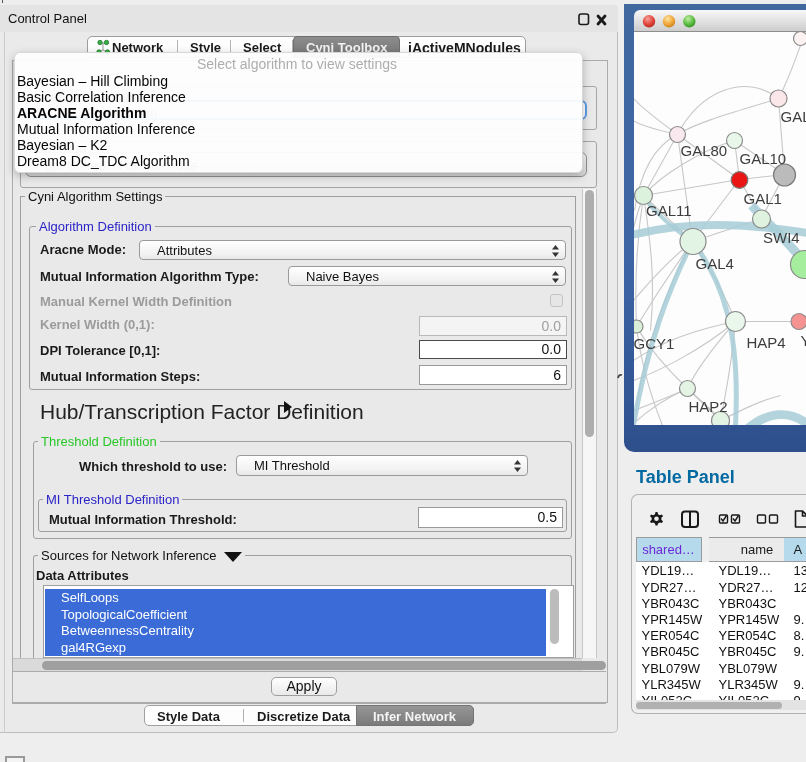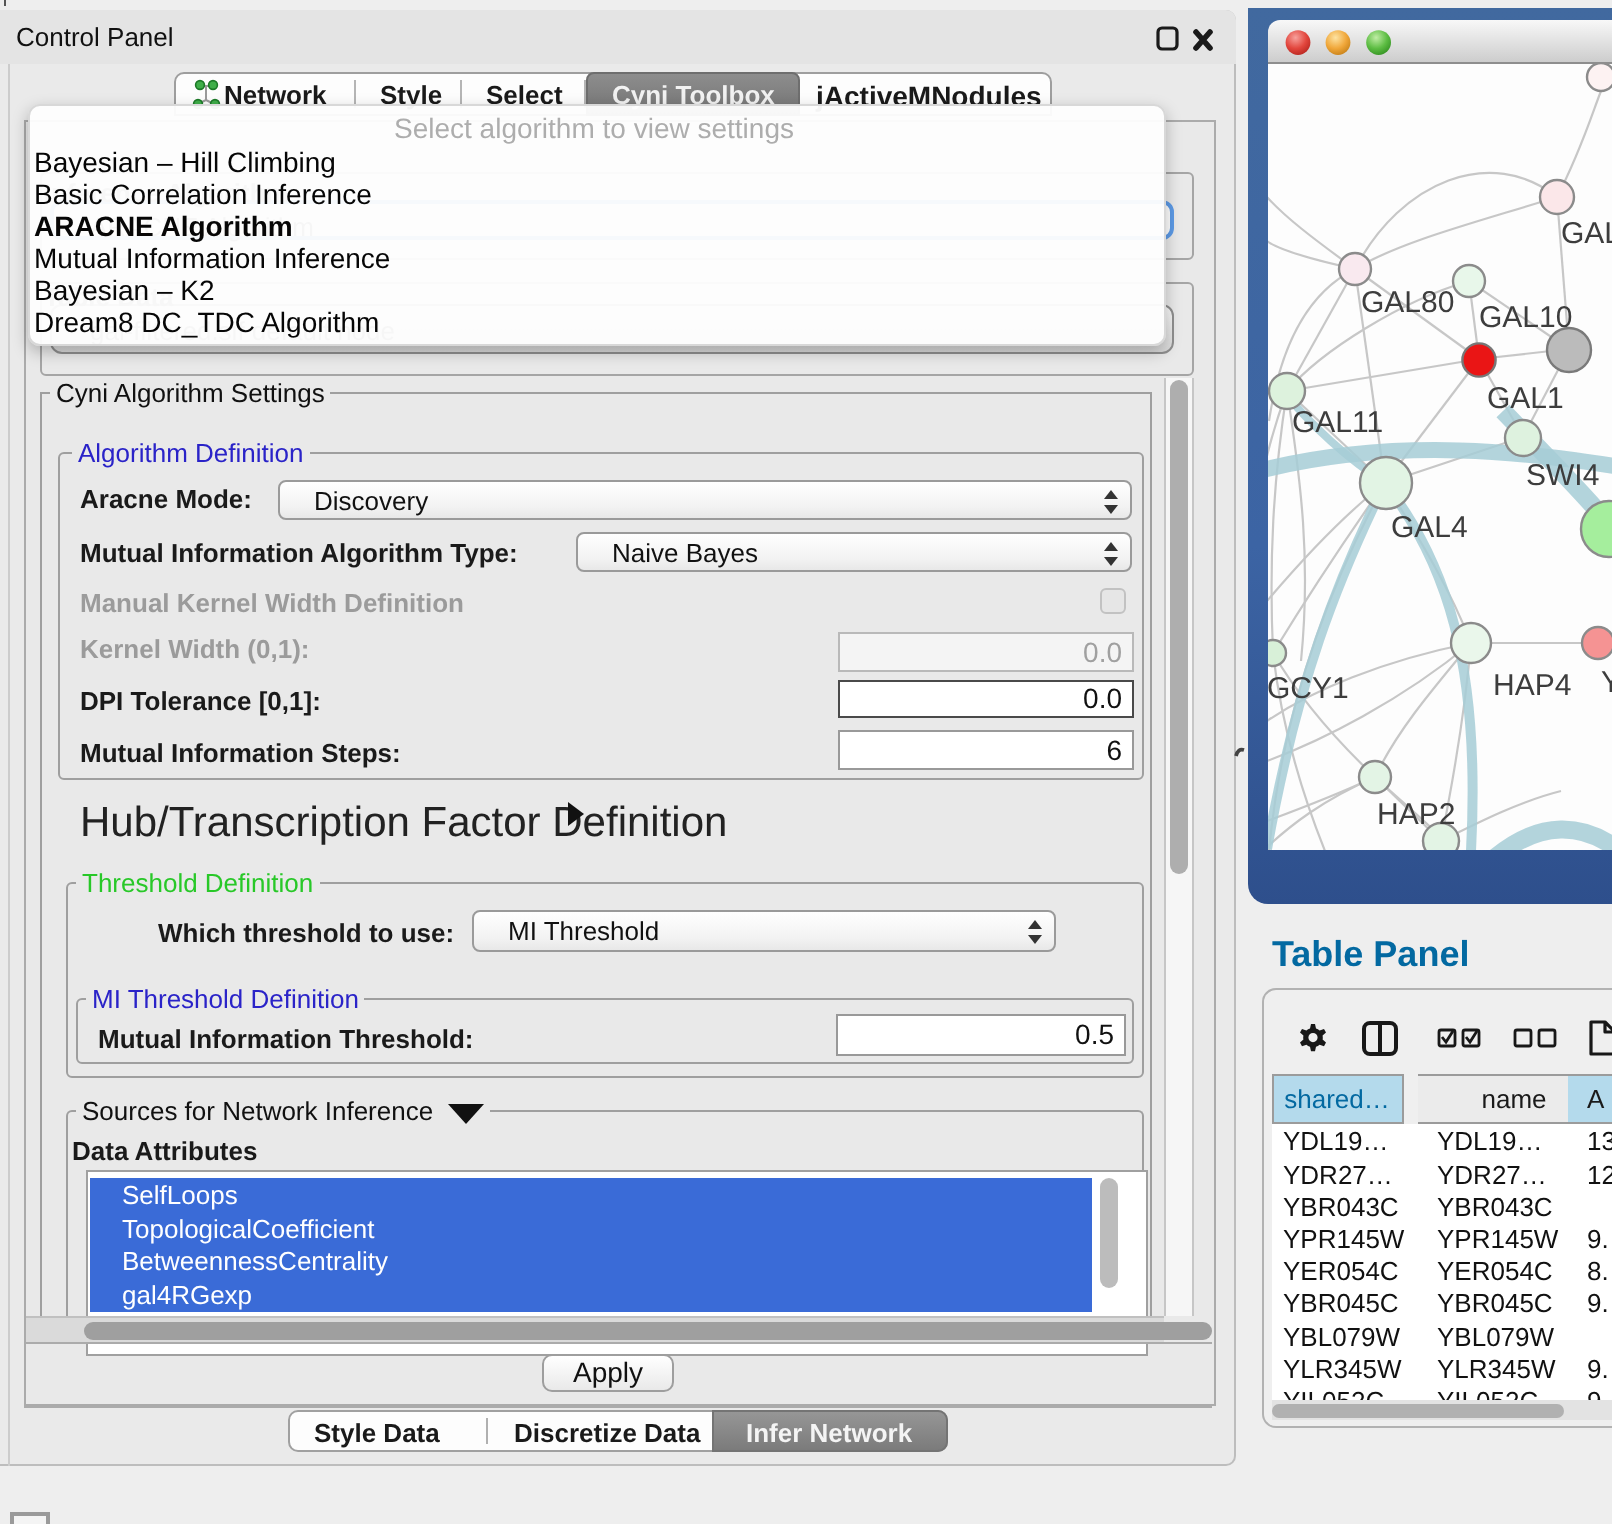--- a/index.html
+++ b/index.html
@@ -53,21 +53,21 @@
 <div class="abs" style="left:582px;top:189px;width:15px;height:469px;background:#f6f6f6;border-left:1px solid #c6c6c6;border-right:1px solid #c6c6c6;"></div>
 <div class="abs" style="left:584.5px;top:190px;width:9px;height:247px;background:#aeaeae;border-radius:5px;"></div>
 
 <div class="grp" style="left:20px;top:196px;width:556px;height:470px;border-radius:0;"></div>
 <div class="gtitle" style="left:25px;top:189px;color:#111;text-align:right;">Cyni Algorithm Settings</div>
 <div class="grp" style="left:29px;top:226px;width:543px;height:164px;"></div>
 <div class="gtitle" style="left:36px;top:219px;color:#2a23c8;">Algorithm Definition</div>
 
 <div class="abs lbl" style="left:40px;top:242px;">Aracne Mode:</div>
 <div class="combo" style="left:139px;top:240px;width:427px;height:20px;">
-    <span class="tx">Discovery</span>
+    <span class="tx">Attributes</span>
 <svg class="abs" style="right:5px;top:3px;" width="9" height="14" viewBox="0 0 9 14">
       <path d="M4.5 1 L8 5.5 L1 5.5 Z" fill="#333"></path>
       <path d="M4.5 13 L8 8.5 L1 8.5 Z" fill="#333"></path>
     </svg>
   </div>
 
 <div class="abs lbl" style="left:40px;top:269px;">Mutual Information Algorithm Type:</div>
 <div class="combo" style="left:288px;top:266px;width:278px;height:20px;">
     <span class="tx">Naive Bayes</span>
 <svg class="abs" style="right:5px;top:3px;" width="9" height="14" viewBox="0 0 9 14">
@@ -104,21 +104,21 @@
     </svg>
   </div>
 <div class="grp" style="left:38px;top:499px;width:529px;height:33px;"></div>
 <div class="gtitle" style="left:43px;top:492px;color:#2a23c8;">MI Threshold Definition</div>
 <div class="abs lbl" style="left:49px;top:512px;">Mutual Information Threshold:</div>
 <div class="fld" style="left:418px;top:507px;width:145px;height:21px;line-height:19px;">0.5</div>
 
 <div class="grp" style="left:33px;top:555px;width:539px;height:110px;border-bottom:none;border-radius:3px 3px 0 0;"></div>
 <div class="gtitle" style="left:38px;top:548px;color:#111;">Sources for Network Inference <span style="display:inline-block;width:0;height:0;border-left:9px solid transparent;border-right:9px solid transparent;border-top:10px solid #111;vertical-align:middle;margin-left:4px;"></span></div>
 <div class="abs lbl" style="left:36px;top:568px;">Data Attributes</div>
-<div class="abs" style="left:43px;top:585px;width:531px;height:93px;border:1px solid #a0a0a0;background:#fff;overflow:hidden;">
+<div class="abs" style="left:43px;top:585px;width:531px;height:73px;border:1px solid #a0a0a0;background:#fff;overflow:hidden;">
 <div class="abs" style="left:1px;top:3px;width:501px;height:67px;background:#3a6bd7;"></div>
 <div class="abs" style="left:17px;top:4px;font-size:13px;line-height:16.5px;color:#fff;">SelfLoops<br>TopologicalCoefficient<br>BetweennessCentrality<br>gal4RGexp</div>
 <div class="abs" style="left:506px;top:3px;width:9px;height:55px;background:#bcbcbc;border-radius:5px;"></div>
 </div>
 
 <div class="abs" style="left:13px;top:658px;width:569px;height:13px;background:#dadada;border-top:1px solid #c0c0c0;"></div>
 <div class="abs" style="left:42px;top:661px;width:564px;height:9px;background:#9f9f9f;border-radius:5px;"></div>
 <div class="abs" style="left:12px;top:671px;width:594px;height:1px;background:#ababab;"></div>
 
 <div class="abs" style="left:271px;top:677px;width:66px;height:19px;background:linear-gradient(#ffffff,#e9e9e9);border:1px solid #9e9e9e;border-radius:5px;text-align:center;font-size:14px;line-height:17px;color:#111;">Apply</div>
@@ -260,21 +260,21 @@
 <g fill="none" stroke="#181818" stroke-width="1.4">
 <rect x="73.5" y="5" width="8" height="8" rx="1"></rect>
 <rect x="85.5" y="5" width="8" height="8" rx="1"></rect>
 <path d="M75 8.5 L77 11 L80.5 5.5"></path>
 <path d="M87 8.5 L89 11 L92.5 5.5"></path>
 <rect x="111.5" y="5" width="8" height="8" rx="1"></rect>
 <rect x="123.5" y="5" width="8" height="8" rx="1"></rect>
 </g>
 <path d="M149.5 1 L156.5 1 L161.5 6 L161.5 17 L149.5 17 Z M156.5 1 L156.5 6 L161.5 6" fill="none" stroke="#181818" stroke-width="1.6" stroke-linejoin="round"></path>
 </svg>
-<div class="abs" style="left:635.5px;top:537px;width:66px;height:25px;background:#b4daec;border:1px solid #9b9b9b;font-size:13px;color:#0369a1;text-align:center;line-height:24px;">shared…</div>
+<div class="abs" style="left:635.5px;top:537px;width:66px;height:25px;background:#b4daec;border:1px solid #9b9b9b;font-size:13px;color:#6d28d9;text-align:center;line-height:24px;">shared…</div>
 <div class="abs" style="left:708.5px;top:537px;width:98px;height:25px;background:#ebebeb;border:1px solid #9b9b9b;border-left:none;font-size:13px;color:#1a1a1a;text-align:center;line-height:24px;">name</div>
 <div class="abs" style="left:783.5px;top:537px;width:23px;height:25px;background:#b4daec;border:1px solid #9b9b9b;border-left:none;font-size:13px;color:#1a1a1a;padding-left:10px;line-height:24px;">A</div>
 <div class="abs" style="left:635.5px;top:562px;width:171px;height:138px;background:#ffffff;"></div>
 <div class="abs" style="left:641.5px;top:563.3px;font-size:13px;line-height:16.2px;color:#111;">YDL19…<br>YDR27…<br>YBR043C<br>YPR145W<br>YER054C<br>YBR045C<br>YBL079W<br>YLR345W<br>YIL052C</div>
 <div class="abs" style="left:718.5px;top:563.3px;font-size:13px;line-height:16.2px;color:#111;">YDL19…<br>YDR27…<br>YBR043C<br>YPR145W<br>YER054C<br>YBR045C<br>YBL079W<br>YLR345W<br>YIL052C</div>
 <div class="abs" style="left:793.5px;top:563.3px;font-size:13px;line-height:16.2px;color:#111;">13<br>12<br>&nbsp;<br>9.<br>8.<br>9.<br>&nbsp;<br>9.<br>9.</div>
 <div class="abs" style="left:635.5px;top:700px;width:171px;height:9.5px;background:#e3e3e3;"></div>
 <div class="abs" style="left:636px;top:701.5px;width:146px;height:7px;background:#b1b1b1;border-radius:4px;"></div>
 
 </body></html>

